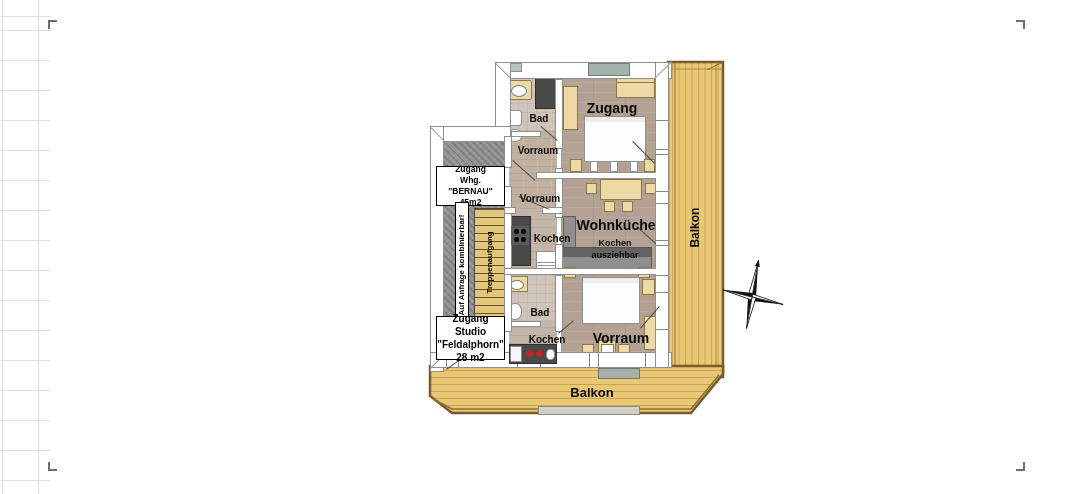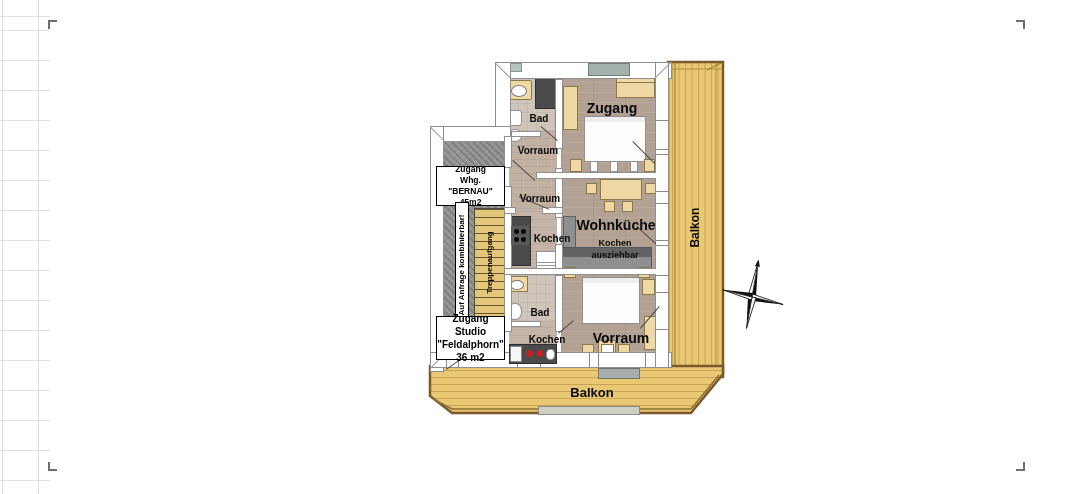--- a/index.html
+++ b/index.html
@@ -230,21 +230,21 @@
   <div>Whg. "BERNAU"</div>
   <div>45m2</div>
 </div>
 <div class="abs box" style="left:399px;top:258px;width:126px;height:14px;font-size:8px;transform:rotate(-90deg);white-space:nowrap;">
   <div>Auf Anfrage kombinierbar!</div>
 </div>
 <div class="abs rl" style="left:435px;top:258px;width:110px;font-size:8px;transform:rotate(-90deg);z-index:11;">Treppenaufgang</div>
 <div class="abs box" style="left:436px;top:316px;width:69px;height:44px;font-size:10px;">
   <div>Zugang Studio</div>
   <div>"Feldalphorn"</div>
-  <div>36 m2</div>
+  <div>28 m2</div>
 </div>
 
 <svg class="abs" style="left:718px;top:258px;z-index:4;" width="68" height="78" viewBox="-34 -39 68 78">
   <g transform="rotate(10)">
     <path d="M0,-36 L4,0 L0,0 Z" fill="#111"></path>
     <path d="M0,-36 L-4,0 L0,0 Z" fill="#fff" stroke="#111" stroke-width="0.8"></path>
     <path d="M32,2 L0,4 L0,0 Z" fill="#111"></path>
     <path d="M32,2 L0,-3 L0,0 Z" fill="#fff" stroke="#111" stroke-width="0.8"></path>
     <path d="M0,32 L-4,0 L0,0 Z" fill="#111"></path>
     <path d="M0,32 L4,0 L0,0 Z" fill="#fff" stroke="#111" stroke-width="0.8"></path>

